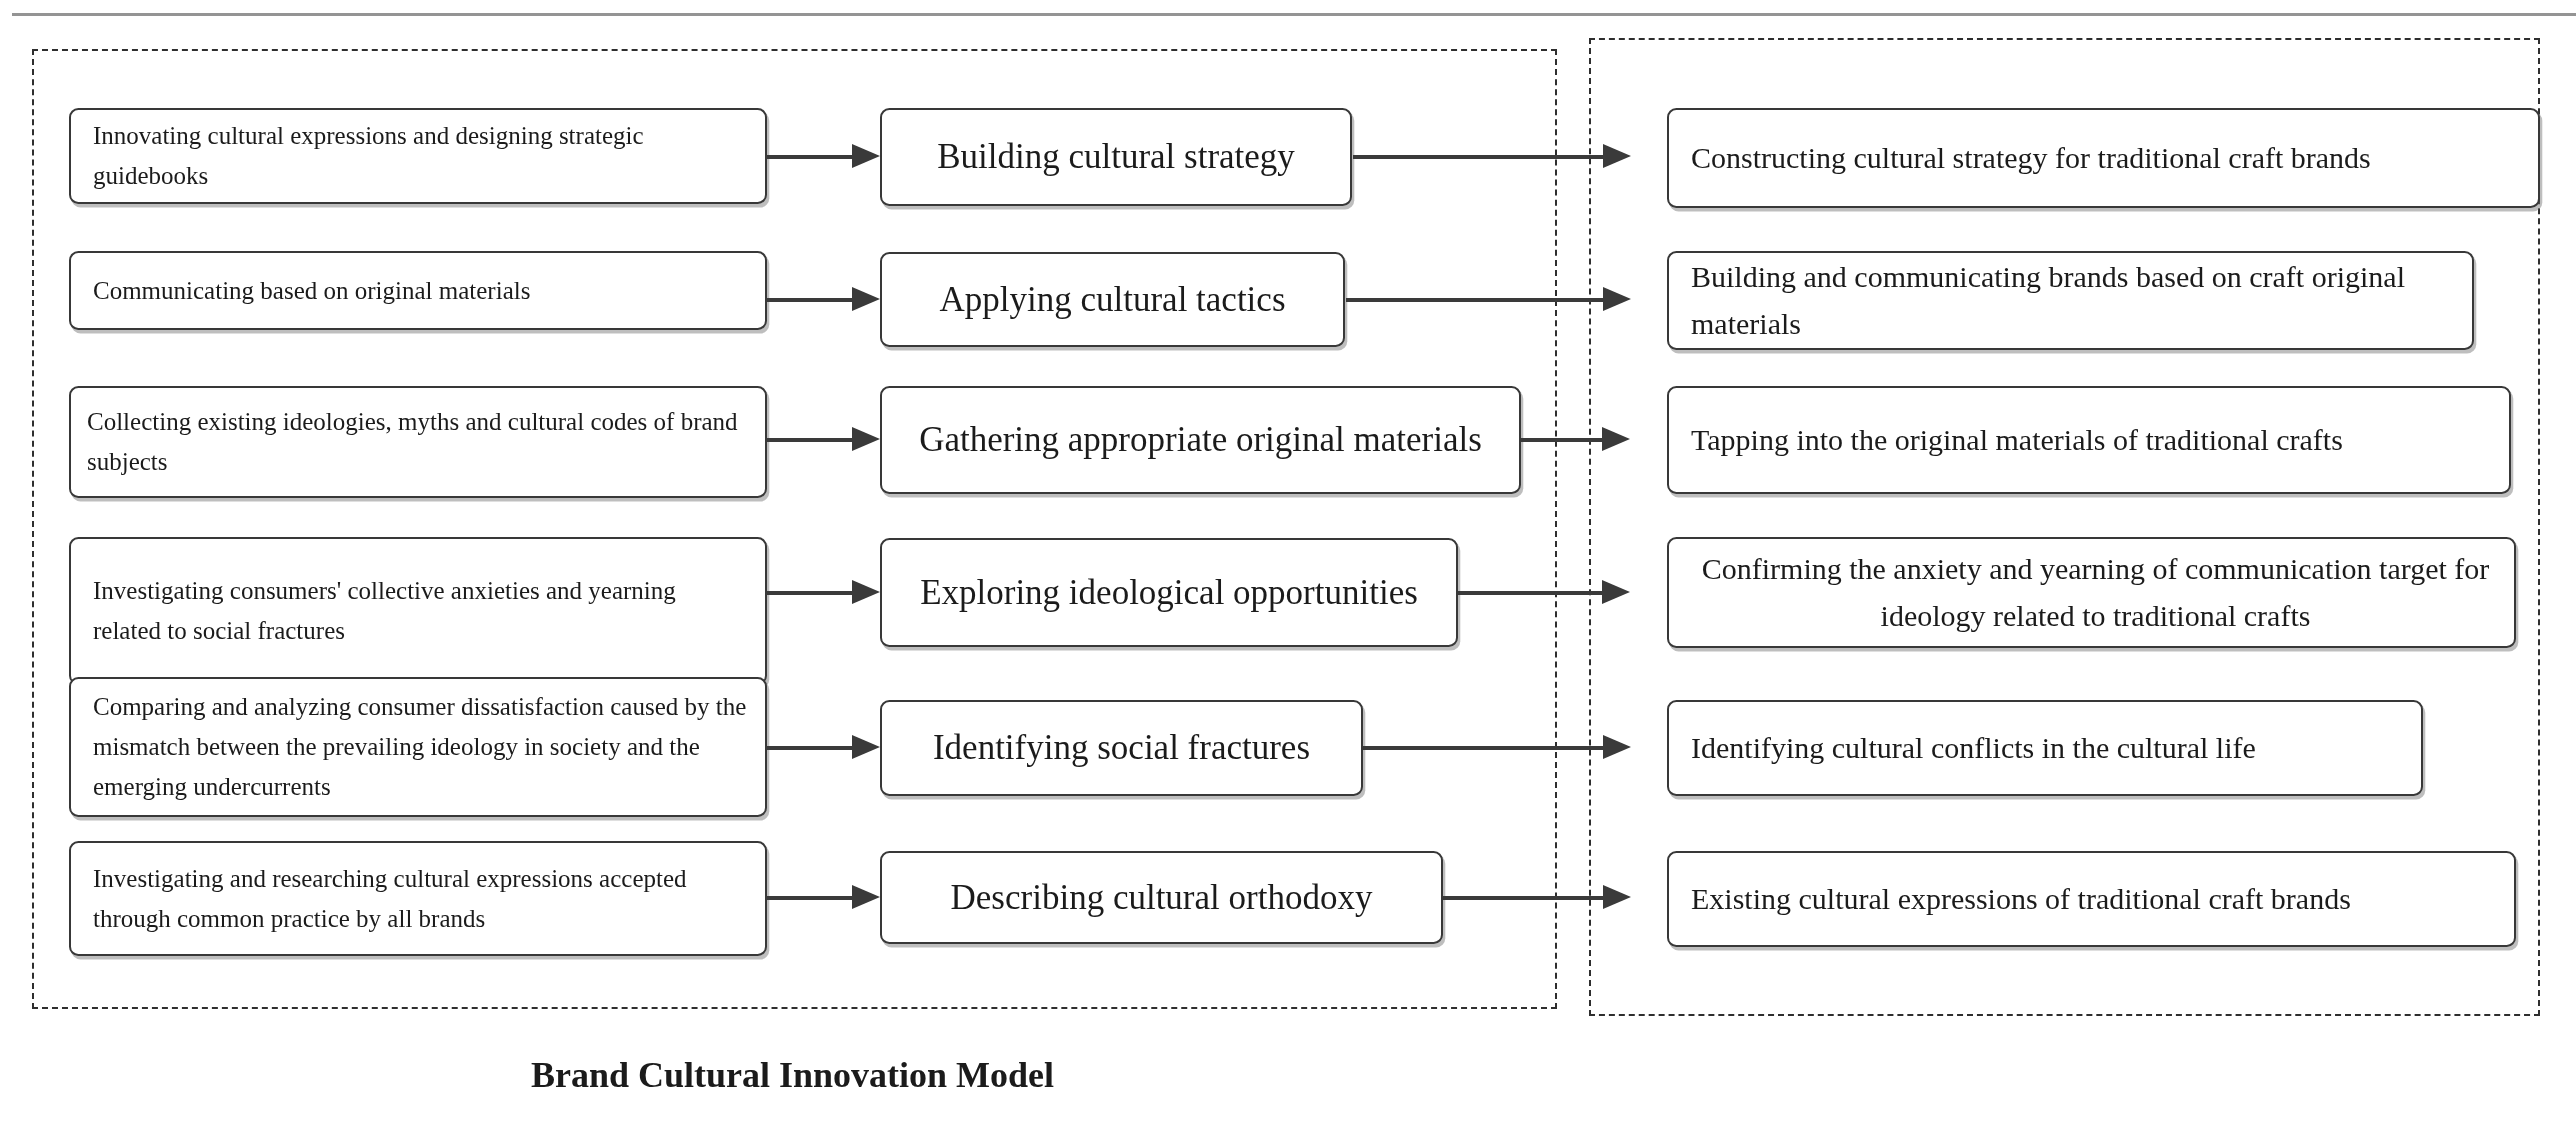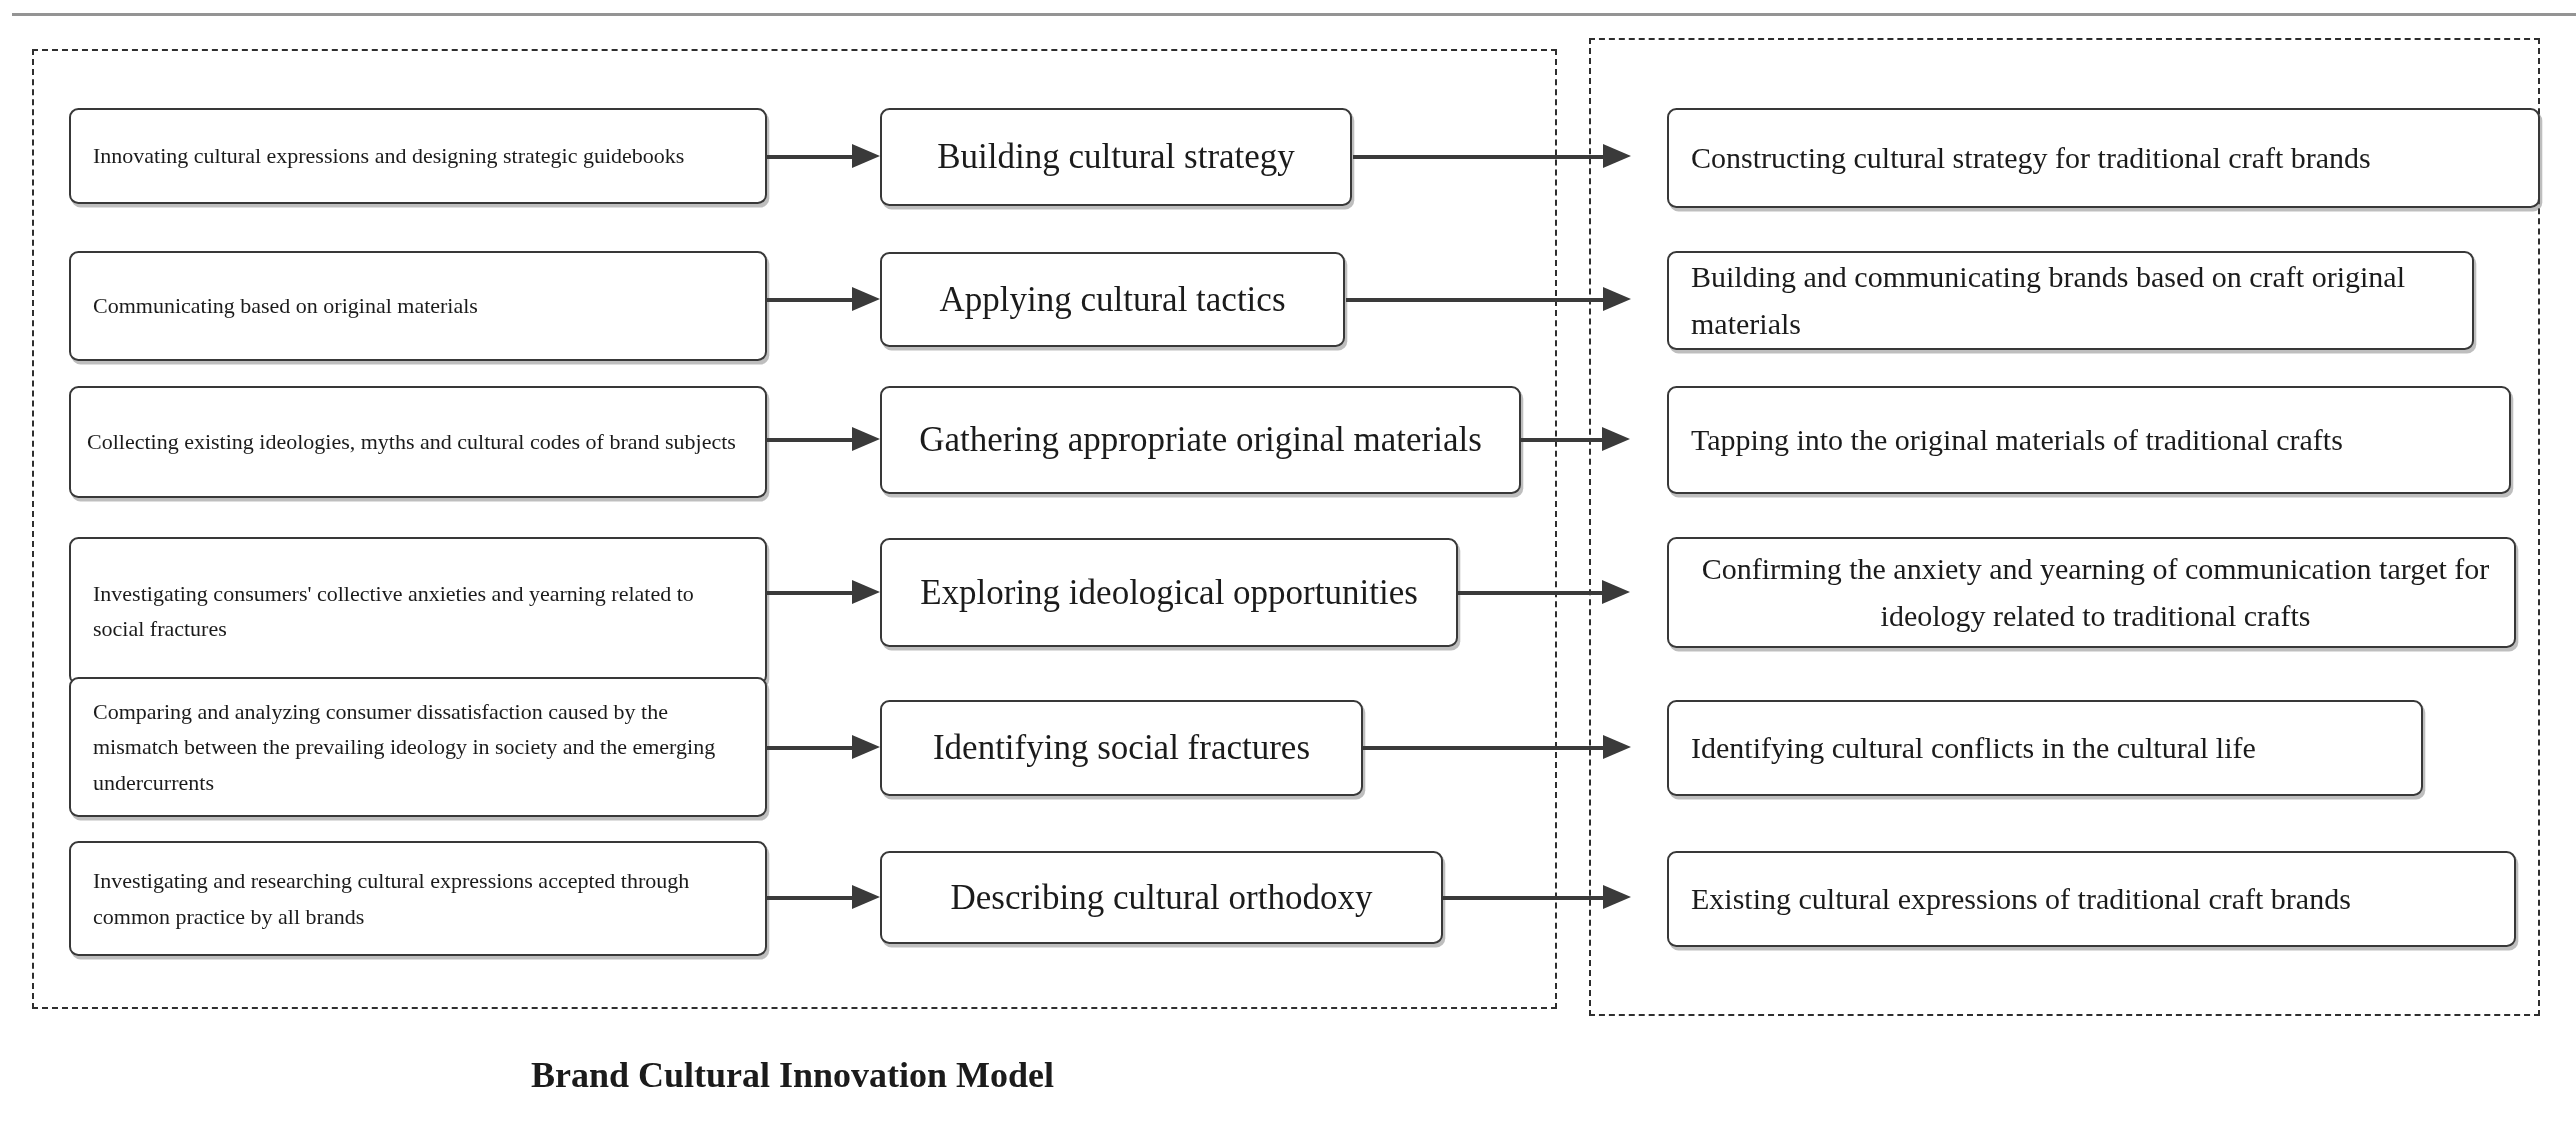--- a/index.html
+++ b/index.html
@@ -26,27 +26,27 @@
   .node{
     position:absolute;
     background:#ffffff;
     border:2.9px solid #383838;
     border-radius:9.3px;
     box-shadow:2.3px 3.5px 0 rgba(110,110,110,0.45);
     display:flex;align-items:center;
     box-sizing:border-box;
     z-index:3;
   }
-  .desc{left:69px;width:698px;font-size:22px;line-height:1.6;padding:0 17.5px 0 22px;}
+  .desc{left:69px;width:698px;font-size:25px;line-height:1.6;padding:0 17.5px 0 22px;}
   .stage{font-size:35px;justify-content:center;text-align:center;white-space:nowrap;}
   .path{left:1667px;font-size:30px;line-height:1.55;padding:0 14px 0 22px;}
   .path.oneline{white-space:nowrap;}
 
   .desc.r1{top:108px;height:96px;}
-  .desc.r2{top:251px;height:110px;}
+  .desc.r2{top:251px;height:79px;}
   .desc.r3{top:386px;height:112px;padding-left:16px;}
   .desc.r4{top:537px;height:148px;}
   .desc.r5{top:677px;height:140px;}
   .desc.r6{top:841px;height:115px;}
 
   .stage.r1{left:880px;top:108px;height:98px;width:472px;}
   .stage.r2{left:880px;top:252px;height:95px;width:465px;}
   .stage.r3{left:880px;top:386px;height:108px;width:641px;}
   .stage.r4{left:880px;top:538px;height:109px;width:578px;}
   .stage.r5{left:880px;top:700px;height:96px;width:483px;}

